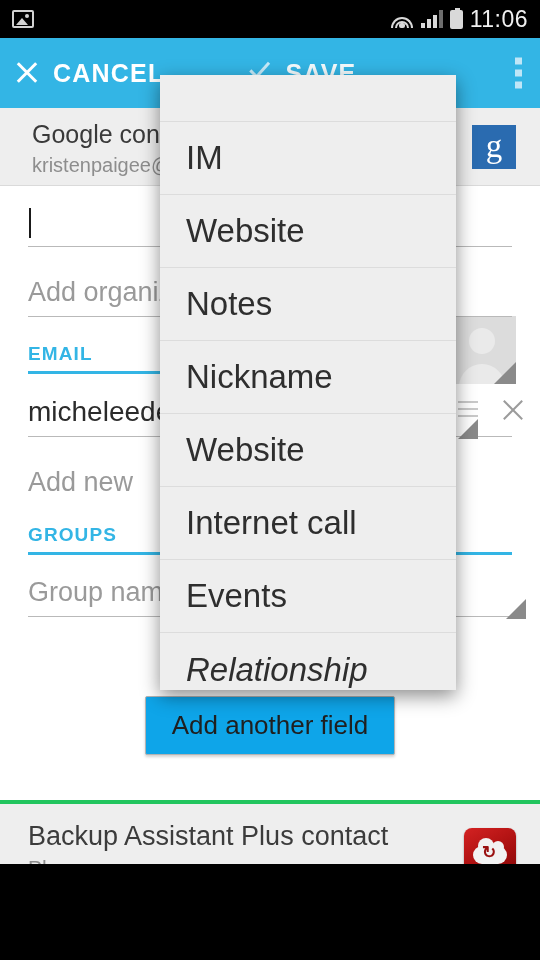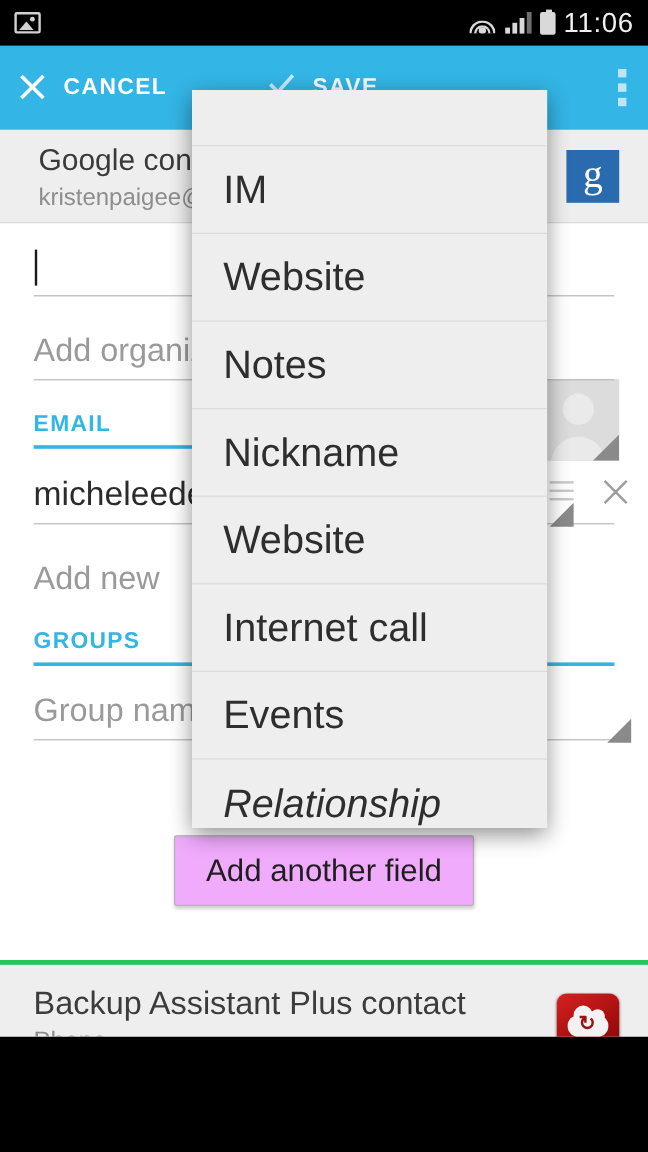--- a/index.html
+++ b/index.html
@@ -43,21 +43,21 @@
 
   
   .actionbar{
     position:absolute; top:38px; left:0; width:540px; height:70px;
     background:#33b5e5; display:flex; align-items:center; padding:0 14px;
   }
   .ab-btn{ display:flex; align-items:center; gap:13px; color:#fff; }
   .x-icon{ width:26px;height:26px; position:relative; }
   .x-icon:before,.x-icon:after{content:"";position:absolute;top:11px;left:0;width:26px;height:3px;background:#fff;}
   .x-icon:before{transform:rotate(45deg);} .x-icon:after{transform:rotate(-45deg);}
-  .ab-label{ font-size:19px; font-weight:bold; letter-spacing:1.2px; }
+  .ab-label{ font-size:25px; font-weight:bold; letter-spacing:1.2px; }
   .check-icon{ width:26px;height:26px;position:relative; }
   .check-icon:before{content:"";position:absolute;left:3px;top:12px;width:9px;height:3px;background:#cfeefb;transform:rotate(45deg);}
   .check-icon:after{content:"";position:absolute;left:8px;top:8px;width:18px;height:3px;background:#cfeefb;transform:rotate(-48deg);}
   .ab-save{ margin-left:82px; opacity:.95; }
   .overflow{ position:absolute; right:18px; top:50%; transform:translateY(-50%);
              display:flex; flex-direction:column; gap:5px; }
   .overflow b{ display:block; width:7px; height:7px; background:#bfe6f7; }
 
   
   .content{ position:absolute; top:108px; left:0; width:540px; height:692px;
@@ -93,21 +93,21 @@
   .email-row{ margin-top:22px; position:relative; }
   .del-x{ position:absolute; right:14px; top:2px; width:26px;height:26px; }
   .del-x:before,.del-x:after{content:"";position:absolute;top:11px;left:0;width:26px;height:2px;background:#9b9b9b;}
   .del-x:before{transform:rotate(45deg);} .del-x:after{transform:rotate(-45deg);}
   .hamb{ position:absolute; right:62px; top:5px; width:20px; }
   .hamb b{ display:block;height:2px;background:#c9c9c9;margin-bottom:5px; }
   .sm-corner{ position:absolute; right:62px; bottom:-2px; width:0;height:0;
           border-left:20px solid transparent;border-bottom:20px solid #8a8a8a; }
 
   .addfield-wrap{ position:absolute; left:0; top:588px; width:540px; text-align:center; }
-  .addfield{ display:inline-block; background:#f0abfc; border:1px solid #b3b3b3;
+  .addfield{ display:inline-block; background:#0ea5e9; border:1px solid #b3b3b3;
              border-radius:2px; padding:13px 26px; font-size:26px; color:#1f1f1f;
              box-shadow:0 2px 3px rgba(0,0,0,.18); }
 
   
   .bottom{ position:absolute; top:800px; left:0; width:540px; height:98px;
            background:#eeeeee; border-top:4px solid #22c55e;
            padding:14px 28px 0 28px; }
   .bt-title{ font-size:27px; color:#3c3c3c; line-height:36px; }
   .bt-sub{ font-size:21px; color:#8d8d8d; line-height:28px; }
   .bt-icon{ position:absolute; right:24px; top:24px; width:52px;height:52px;

